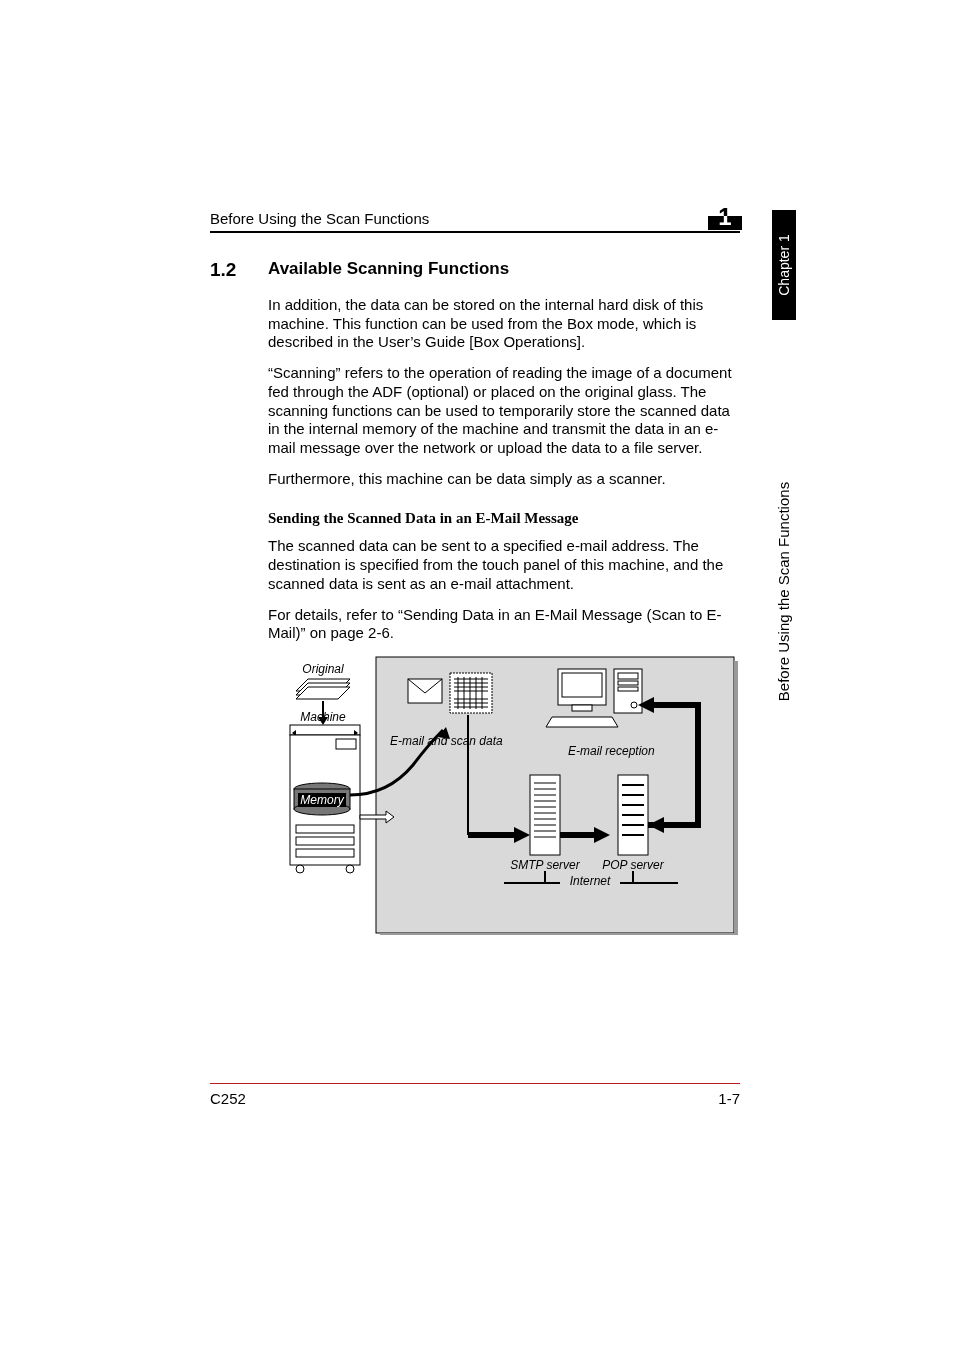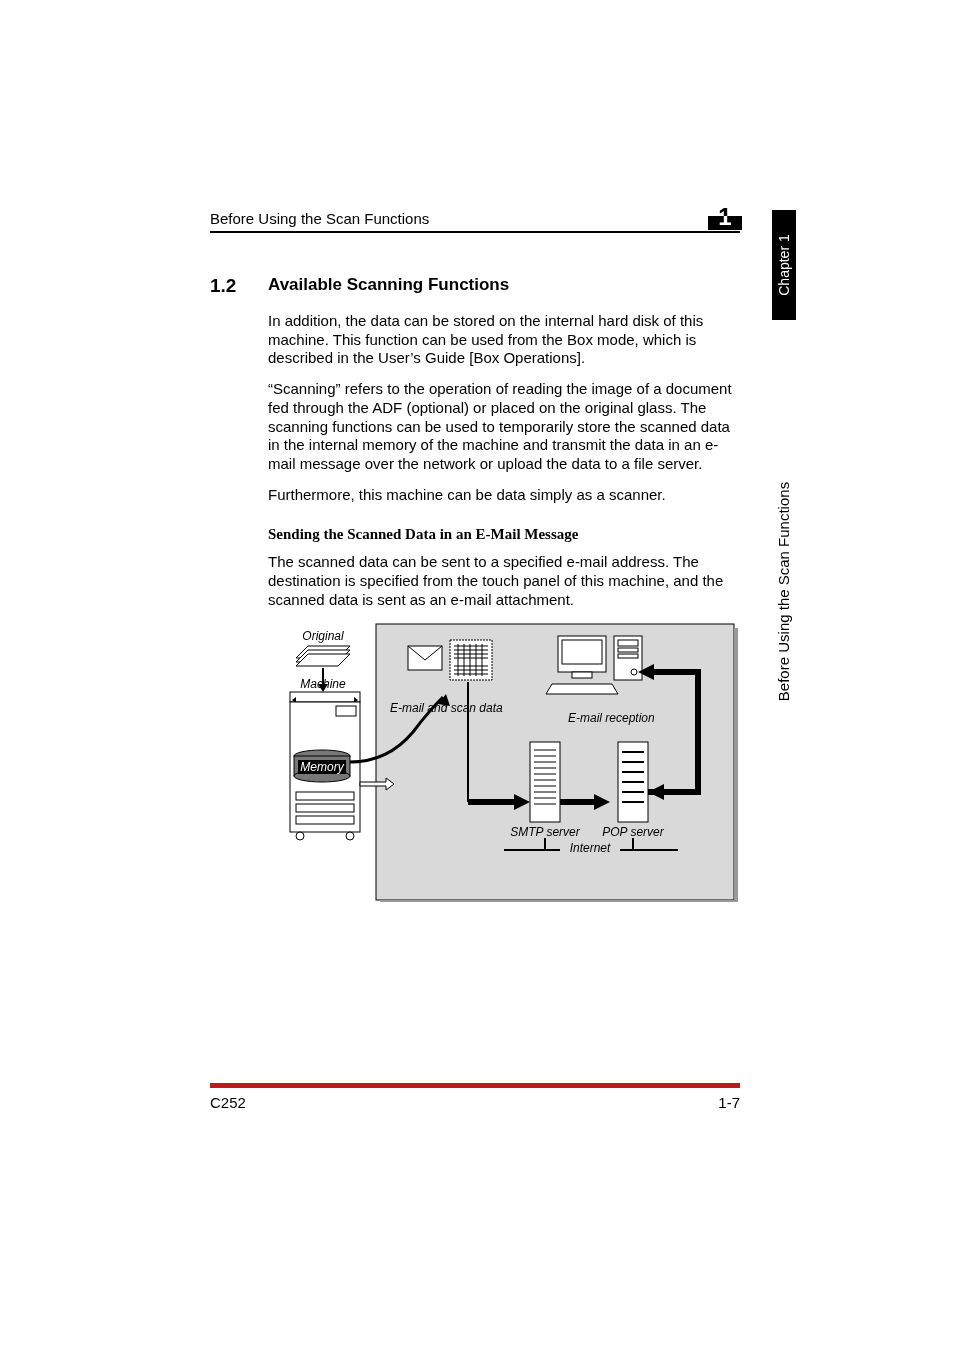--- a/index.html
+++ b/index.html
@@ -48,21 +48,21 @@
   }
   .chapter-flag .num {
     position: relative;
     font-weight: bold;
     font-size: 24px;
     color: #fff;
     mix-blend-mode: difference;
     line-height: 30px;
   }
   .body {
-    margin-top: 64px;
+    margin-top: 48px;
     font-size: 15px;
     line-height: 1.25;
   }
   .sec-row {
     display: flex;
     margin-bottom: 14px;
   }
   .sec-num {
     width: 58px;
     font-weight: bold;
@@ -85,21 +85,21 @@
   .diagram-wrap {
     margin-left: 58px;
     margin-top: 8px;
     font-style: italic;
   }
   .footer {
     position: absolute;
     left: 210px;
     width: 530px;
     top: 1083px;
-    border-top: 5px solid #b91c1c;
+    border-top: 1px solid #b91c1c;
     padding-top: 6px;
     font-size: 15px;
     display: flex;
     justify-content: space-between;
     align-items: center;
   }
   .side-tab {
     position: absolute;
     right: 158px;
     top: 210px;
@@ -164,20 +164,21 @@
         <div class="sec-title">Available Scanning Functions</div>
       </div>
 
       <p class="para">In addition, the data can be stored on the internal hard disk of this machine. This function can be used from the Box mode, which is described in the User’s Guide [Box Operations].</p>
       <p class="para">“Scanning” refers to the operation of reading the image of a document fed through the ADF (optional) or placed on the original glass. The scanning functions can be used to temporarily store the scanned data in the internal memory of the machine and transmit the data in an e-mail message over the network or upload the data to a file server.</p>
       <p class="para">Furthermore, this machine can be data simply as a scanner.</p>
 
       <div class="subhead">Sending the Scanned Data in an E-Mail Message</div>
 
       <p class="para">The scanned data can be sent to a specified e-mail address. The destination is specified from the touch panel of this machine, and the scanned data is sent as an e-mail attachment.</p>
+      <p class="para">For details, refer to “Sending Data in an E-Mail Message (Scan to E-Mail)” on page 2-6.</p>
 
       <div class="diagram-wrap">
         <svg width="470" height="280" viewBox="0 0 470 280">
 
           <rect x="108" y="2" width="358" height="276" fill="#d9d9d9" stroke="#000" stroke-width="1"></rect>
 
           <rect x="112" y="278" width="358" height="4" fill="#999"></rect>
           <rect x="466" y="6" width="4" height="276" fill="#999"></rect>
 
           <text class="diag-label" x="55" y="18" text-anchor="middle">Original</text>

